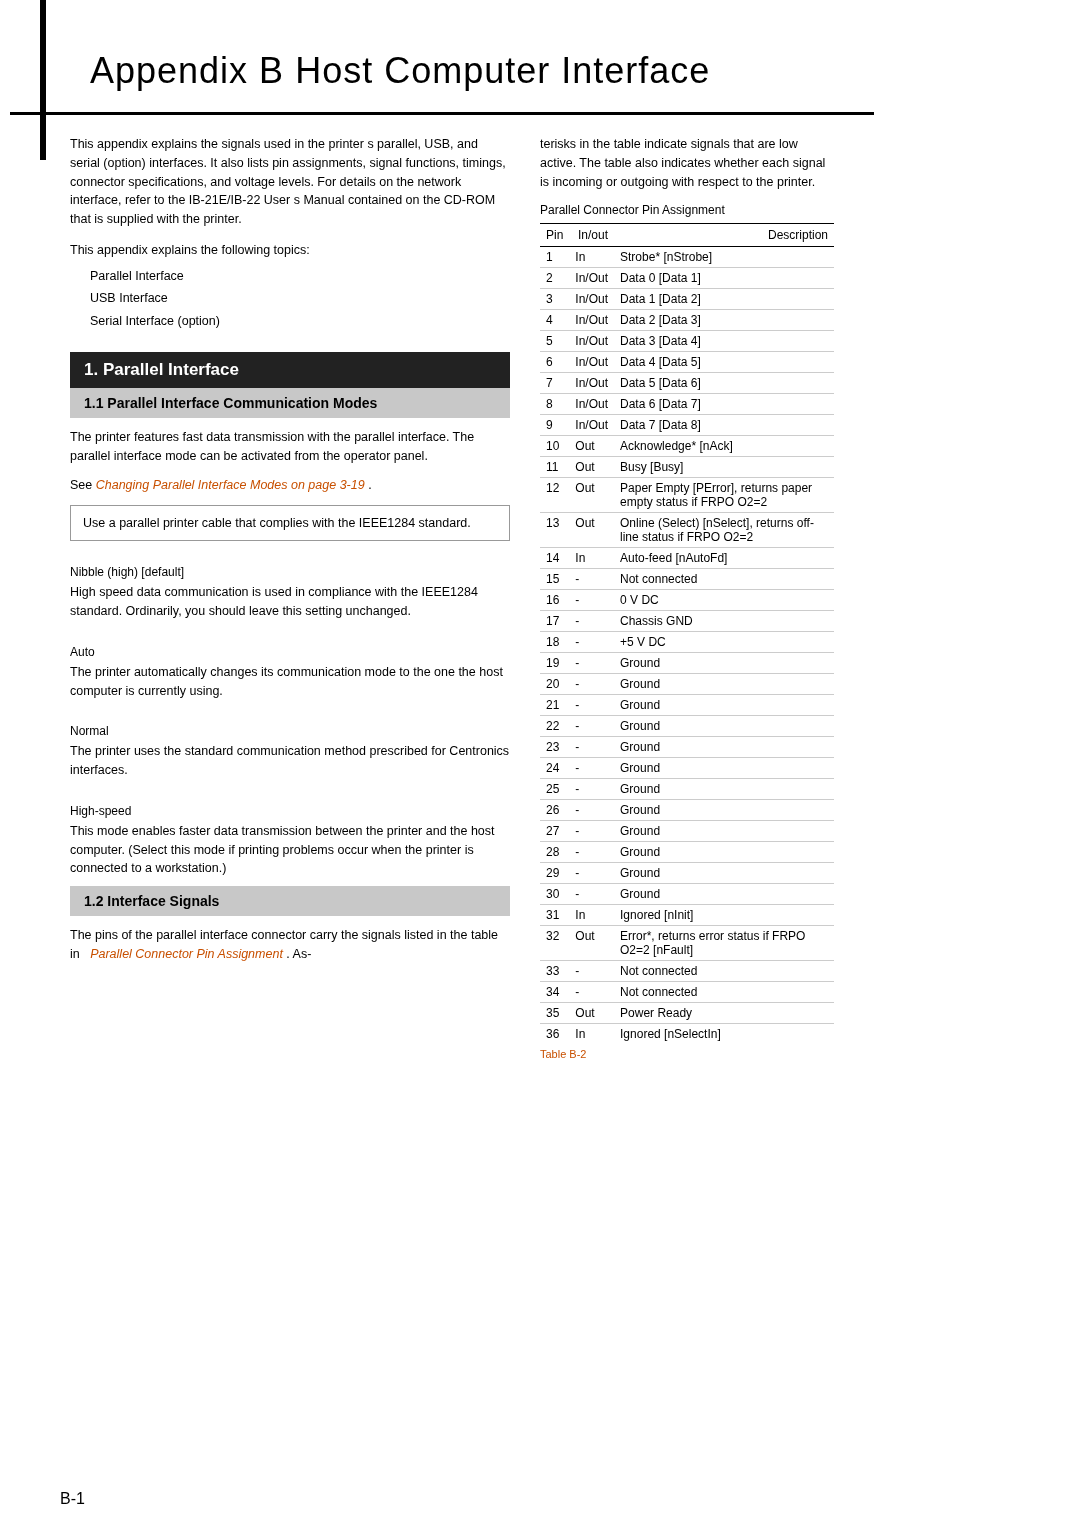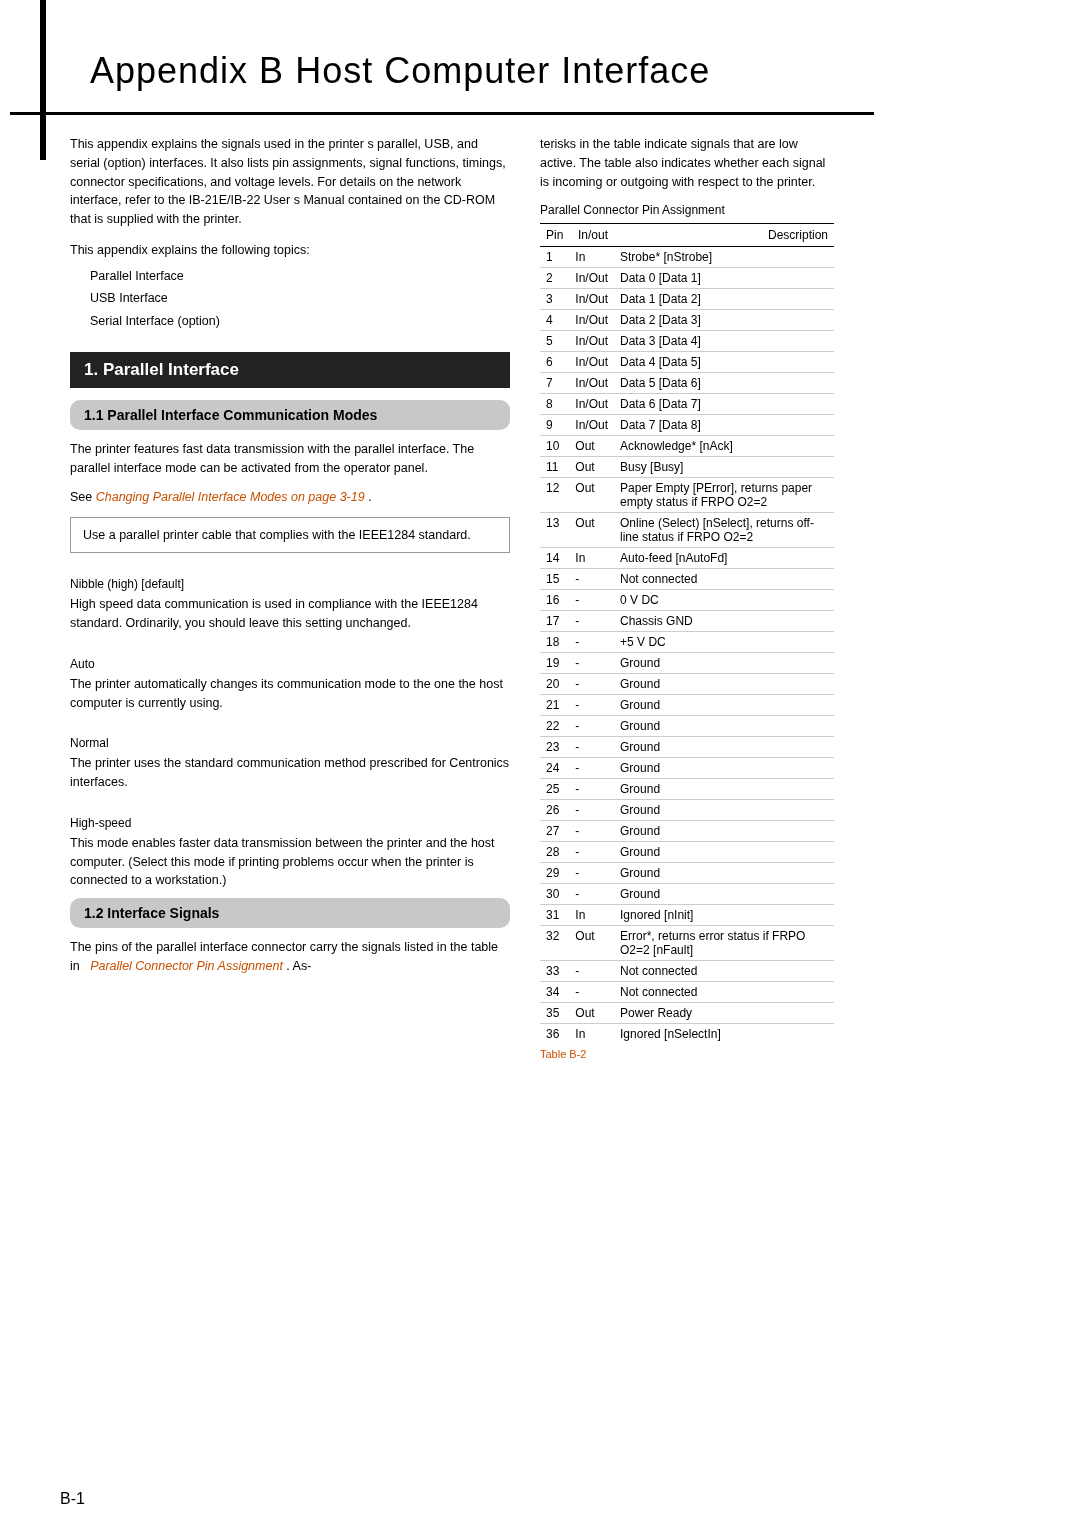--- a/index.html
+++ b/index.html
@@ -77,31 +77,29 @@
       margin-bottom: 20px;
     }
 
     
     .section-header-1 {
       background: #222;
       color: #fff;
       padding: 8px 14px;
       font-size: 17px;
       font-weight: bold;
-      margin-bottom: 12px;
     }
 
     .section-header-2 {
       background: #c8c8c8;
       color: #000;
       padding: 7px 14px;
       font-size: 14px;
       font-weight: bold;
       margin-bottom: 10px;
-      border-radius: 10px;
     }
 
     .section-text {
       font-size: 12.5px;
       line-height: 1.5;
       margin-bottom: 10px;
     }
 
     .section-link {
       color: #c85000;

